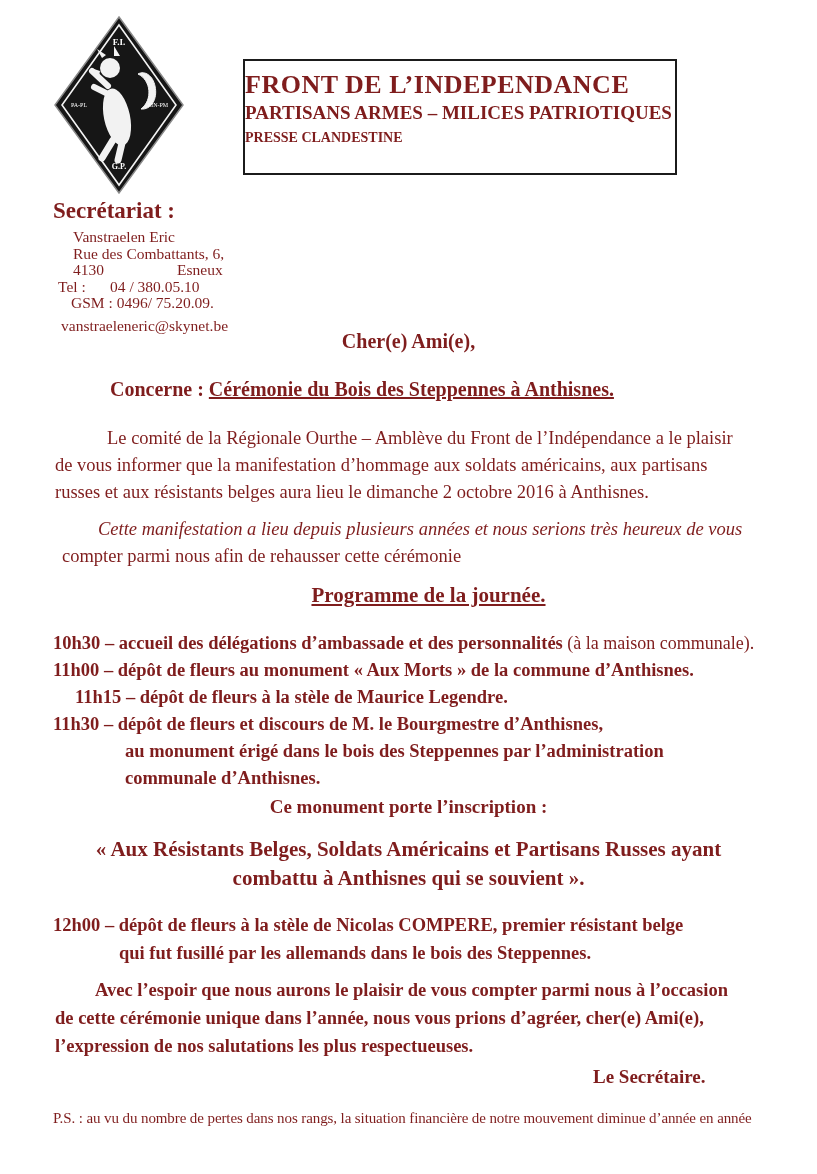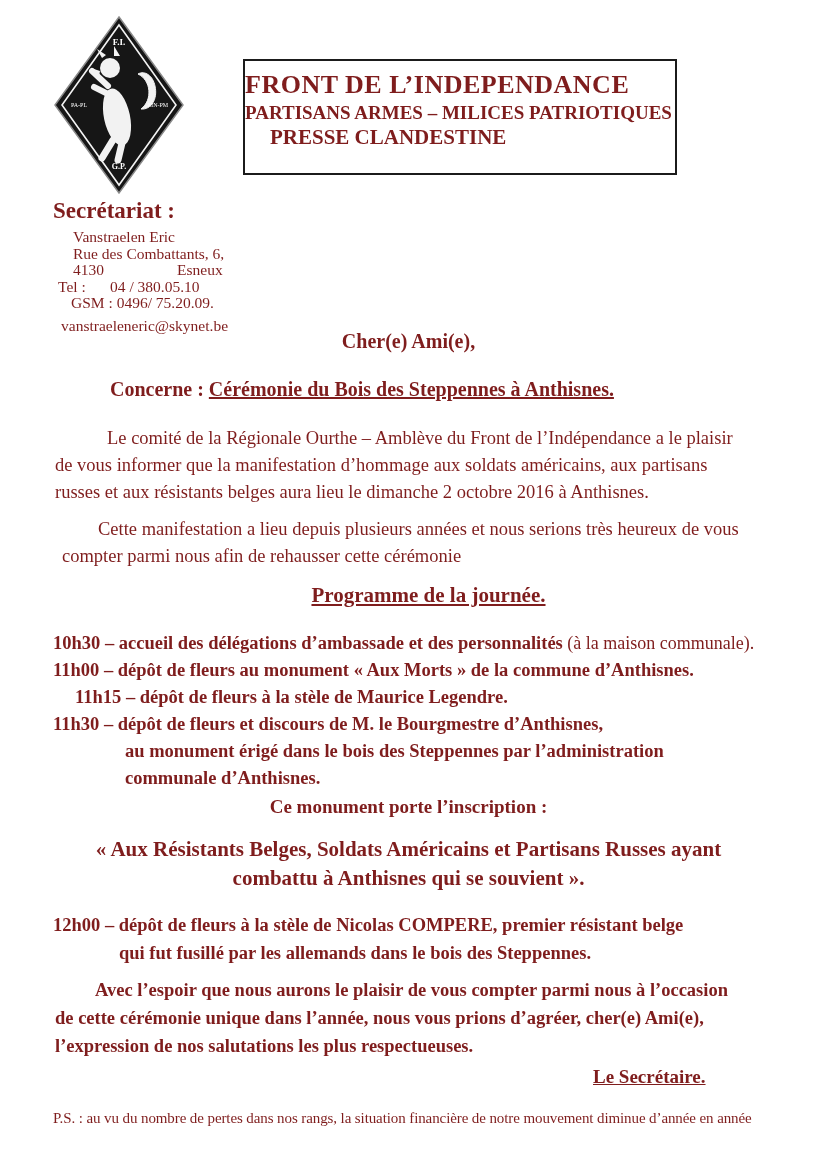--- a/index.html
+++ b/index.html
@@ -9,62 +9,62 @@
   .line{white-space:nowrap;}
 
   
   .emblem{left:52px;top:14px;width:134px;height:182px;}
 
   
   .header-box{left:243px;top:59px;width:430px;height:104px;border:2px solid #1b1b1b;
               text-align:left;padding-top:8px;}
   .hb1{font-size:26px;font-weight:bold;letter-spacing:.5px;line-height:31px;}
   .hb2{font-size:19px;font-weight:bold;line-height:25px;}
-  .hb3{font-size:21px;font-weight:bold;line-height:25px;padding-left:25px;}
+  .hb3{font-size:14px;font-weight:bold;line-height:25px;}
   .hb4{font-size:20px;line-height:26px;}
 
   
   .secretariat{left:53px;top:198px;font-size:15.5px;line-height:16.5px;}
   .sec-title{font-size:23px;font-weight:bold;line-height:26px;margin-bottom:5px;}
   .sec-row{margin-left:20px;}
   .sec-postal .pc{display:inline-block;width:104px;}
   .sec-tel{margin-left:5px;}
   .sec-tel .tl{display:inline-block;width:52px;}
   .sec-gsm{margin-left:18px;}
   .sec-email{margin-left:8px;margin-top:6px;}
 
   .salutation{left:0;right:0;top:330px;text-align:center;font-weight:bold;font-size:20px;}
   .concerne{left:110px;top:378px;font-weight:bold;font-size:20px;white-space:nowrap;}
   .concerne .subject{text-decoration:underline;}
 
   .para1{left:55px;top:425px;font-size:18.5px;line-height:27px;}
   .para1 .ind{padding-left:52px;}
   .para2{left:58px;top:516px;font-size:18.5px;line-height:27px;}
-  .para2 .ind{padding-left:40px;}
+  .para2 .ind{padding-left:40px;font-style:italic;}
   .para2 .ind2{padding-left:4px;}
 
   .prog-title{left:0;right:0;top:583px;text-align:center;font-weight:bold;font-size:21px;
               text-indent:40px;}
   .prog-title span{text-decoration:underline;}
 
   .prog-items{left:53px;top:630px;font-weight:bold;font-size:18.5px;line-height:27px;}
   .prog-items .reg{font-weight:normal;font-size:18px;}
   .prog-items .ind1{padding-left:22px;}
   .prog-items .ind2{padding-left:72px;}
 
   .inscription-intro{left:0;right:0;top:796px;text-align:center;font-weight:bold;font-size:19px;}
   .inscription{left:0;right:0;top:835px;text-align:center;font-weight:bold;font-size:21px;line-height:29px;}
 
   .item-12h{left:53px;top:911px;font-weight:bold;font-size:18.5px;line-height:28px;}
   .item-12h .ind{padding-left:66px;}
 
   .closing{left:55px;top:976px;font-weight:bold;font-size:18.5px;line-height:28px;}
   .closing .ind{padding-left:40px;}
 
-  .signature{left:593px;top:1066px;font-weight:bold;font-size:19px;text-decoration:underline;}
+  .signature{left:593px;top:1066px;font-weight:bold;font-size:19px;}
   .postscript{left:53px;top:1110px;font-size:15px;letter-spacing:-0.1px;white-space:nowrap;}
 </style>
 </head>
 <body>
 
 <div class="page">
 
   <svg class="abs emblem" viewBox="0 0 134 182" xmlns="http://www.w3.org/2000/svg">
     <polygon points="67,3 131,91 67,179 3,91" fill="#161616" stroke="#8a8a8a" stroke-width="1.5"></polygon>
     <polygon points="67,11 124,91 67,171 10,91" fill="none" stroke="#f2f2f2" stroke-width="1.6"></polygon>

